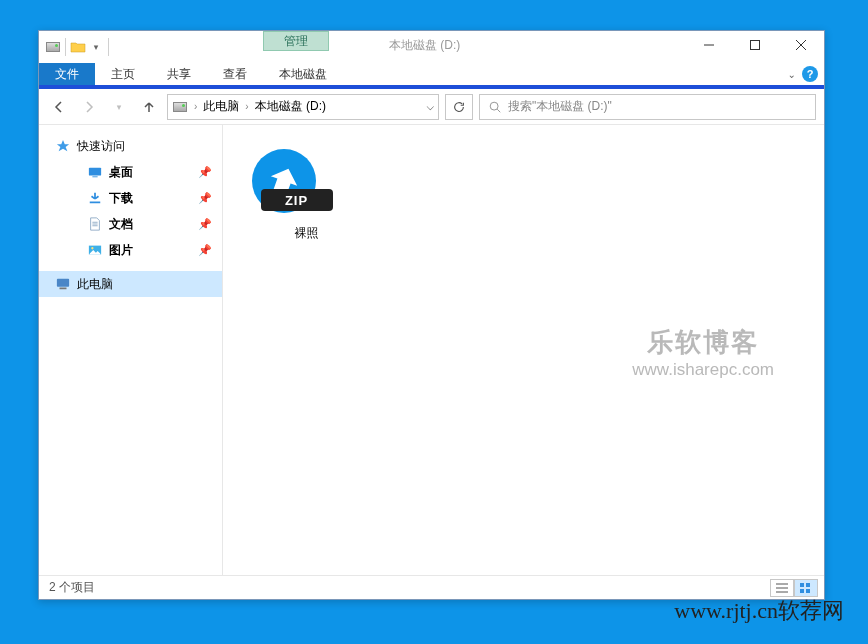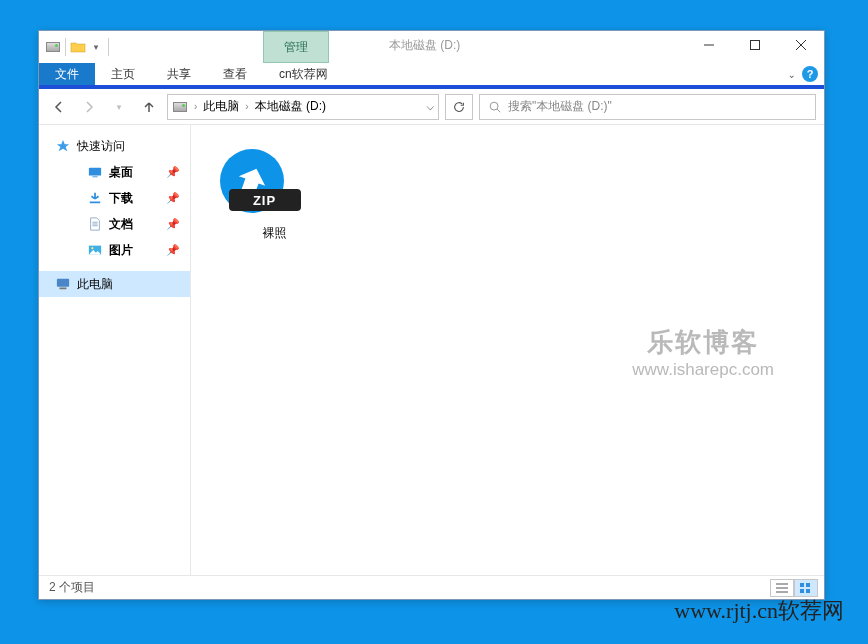--- a/index.html
+++ b/index.html
@@ -4,21 +4,21 @@
 <style>
 * { box-sizing: border-box; margin: 0; padding: 0; font-family: "Microsoft YaHei", "Segoe UI", sans-serif; }
 body { background: #0d94e8; width: 868px; height: 644px; position: relative; overflow: hidden; }
 
 .window { position: absolute; left: 38px; top: 30px; width: 787px; height: 570px; background: #fff; border: 1px solid #7a97b9; box-shadow: 0 2px 8px rgba(0,0,0,.2); display: flex; flex-direction: column; }
 
 .titlebar { height: 32px; display: flex; align-items: stretch; background: #fff; position: relative; }
 .titlebar-left { display: flex; align-items: center; padding: 0 6px; gap: 2px; }
 .qat-ico { width: 16px; height: 16px; display: flex; align-items: center; justify-content: center; }
 .qat-sep { width: 1px; height: 18px; background: #d0d0d0; margin: 0 2px; }
-.titlebar-tabarea { position: absolute; left: 224px; top: 0; display: flex; height: 32px; }
+.titlebar-tabarea { position: absolute; left: 224px; top: 0; display: flex; height: 20px; }
 .ctx-tab { padding: 0 20px; font-size: 12px; background: #e8e8e8; border: 1px solid #d0d0d0; display: flex; align-items: center; color: #333; }
 .ctx-tab.cyan { background: #bfe0d2; border-color: #90c9b0; color: #2a705a; }
 .win-title { position: absolute; left: 350px; top: 6px; font-size: 12px; color: #999; }
 .winbtns { position: absolute; right: 0; top: 0; display: flex; }
 .winbtn { width: 46px; height: 28px; display: flex; align-items: center; justify-content: center; font-size: 11px; color: #555; }
 .winbtn svg { width: 10px; height: 10px; }
 
 .ribbon-tabs { height: 26px; display: flex; align-items: stretch; background: #fff; border-bottom: 4px solid #1d4ed8; position: relative; }
 .ribbon-tab { padding: 0 16px; font-size: 12px; display: flex; align-items: center; color: #333; cursor: default; }
 .ribbon-tab.file { background: #1979ca; color: #fff; }
@@ -31,21 +31,21 @@
 .navbtn { width: 24px; height: 24px; display: flex; align-items: center; justify-content: center; color: #555; }
 .navbtn.disabled { color: #bfbfbf; }
 .address-field { flex: 0 0 272px; height: 26px; border: 1px solid #c7c7c7; display: flex; align-items: center; padding: 0 4px; font-size: 12px; gap: 6px; position: relative; }
 .crumb { display: flex; align-items: center; gap: 4px; }
 .crumb-sep { color: #888; font-size: 10px; }
 .addr-caret { position: absolute; right: 4px; color: #555; font-size: 10px; }
 .refresh-field { width: 28px; height: 26px; border: 1px solid #c7c7c7; display: flex; align-items: center; justify-content: center; }
 .search-field { flex: 1; height: 26px; border: 1px solid #c7c7c7; display: flex; align-items: center; padding: 0 8px; gap: 6px; color: #888; font-size: 12px; }
 
 .body-area { flex: 1; display: flex; overflow: hidden; }
-.sidebar { width: 152px; border-right: 1px solid #e7e7e7; padding-top: 8px; overflow-y: auto; }
+.sidebar { width: 184px; border-right: 1px solid #e7e7e7; padding-top: 8px; overflow-y: auto; }
 .tree-item { display: flex; align-items: center; height: 26px; font-size: 12px; padding-left: 16px; gap: 6px; position: relative; }
 .tree-item.sub { padding-left: 48px; font-weight: bold; }
 .tree-item.selected { background: #cde8ff; }
 .tree-item .pin { position: absolute; right: 10px; color: #888; font-size: 11px; }
 .tree-spacer { height: 8px; }
 .tree-ico { width: 16px; height: 16px; display: flex; align-items: center; justify-content: center; }
 
 .content { flex: 1; padding: 16px; position: relative; background: #fff; }
 .file-item { width: 90px; display: flex; flex-direction: column; align-items: center; gap: 4px; }
 .file-icon { width: 80px; height: 80px; position: relative; display: flex; align-items: center; justify-content: center; }
@@ -106,21 +106,21 @@
           </svg>
         </div>
     </div>
   </div>
 
   <div class="ribbon-tabs">
     <div class="ribbon-tab file">文件</div>
     <div class="ribbon-tab">主页</div>
     <div class="ribbon-tab">共享</div>
     <div class="ribbon-tab">查看</div>
-    <div class="ribbon-tab ctx">cn软荐网</div>
+    <div class="ribbon-tab ctx">本地磁盘</div>
     <div class="ribbon-right">
       <span class="expand-caret">⌄</span>
       <span class="help-badge">?</span>
     </div>
   </div>
 
   <div class="addrbar">
     <div class="navbtn">
         <svg width="16" height="16" viewBox="0 0 16 16">
           <path fill="none" stroke="#555" stroke-width="1.5" d="M10 3 5 8l5 5"></path>

